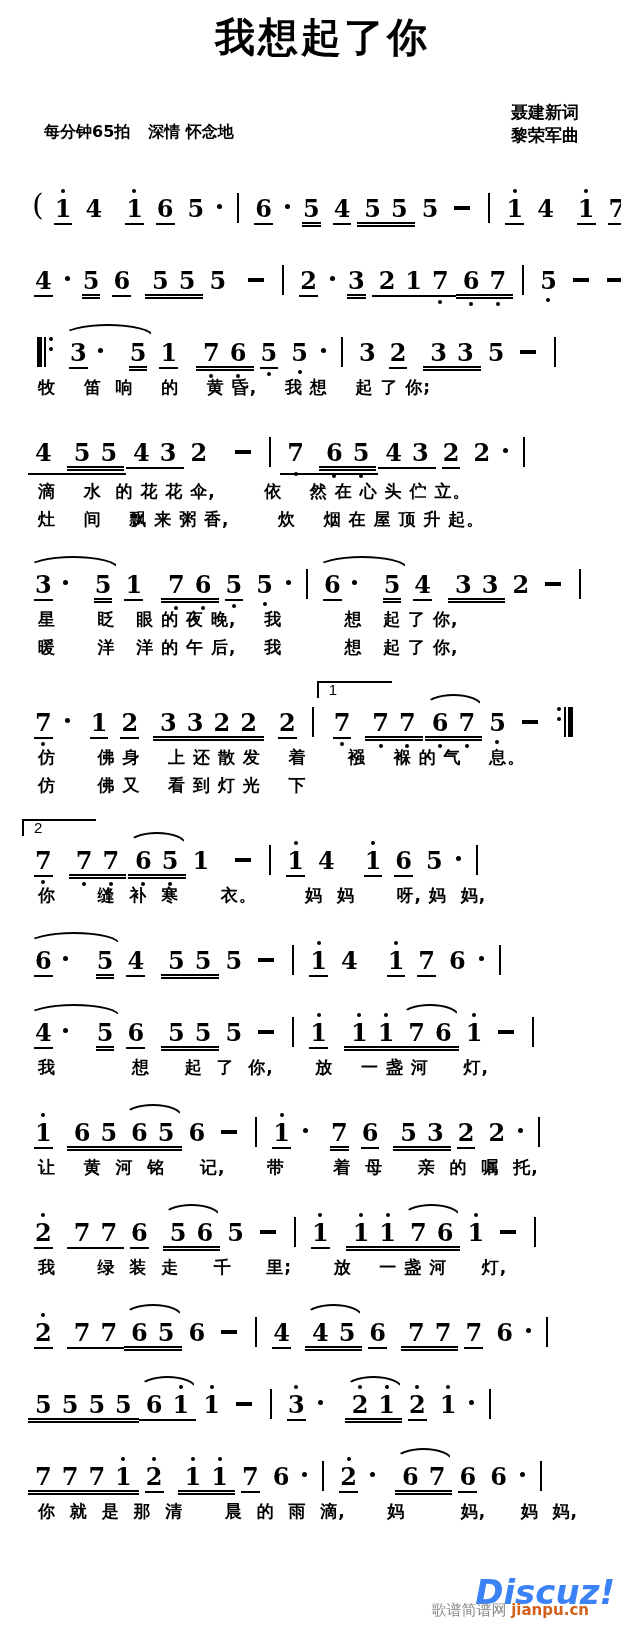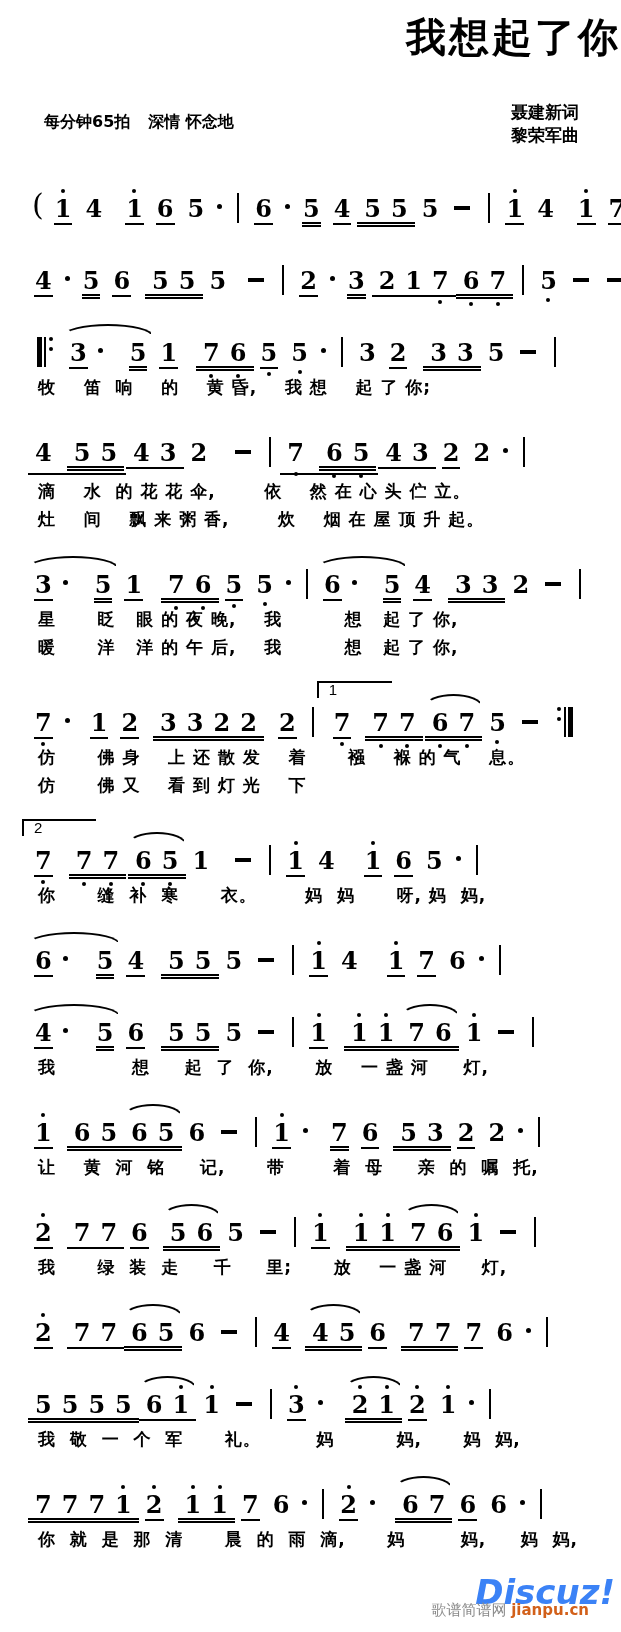--- a/index.html
+++ b/index.html
@@ -1,26 +1,26 @@
 <!DOCTYPE html>
 <html><head>
 <meta charset="utf-8">
 <style>
   html,body{margin:0;padding:0;background:#fff;}
   body{width:621px;font-family:"Liberation Sans",sans-serif;color:#000;}
   .sheet{position:relative;width:621px;height:1632px;background:#fff;overflow:hidden;}
 
-  .title{margin:10px 0 0 0;text-align:right;font-size:40px;font-weight:bold;
+  .title{margin:10px 0 0 0;text-align:center;font-size:40px;font-weight:bold;
          font-family:"DejaVu Sans",sans-serif;letter-spacing:3px;padding-left:24px;}
 
   .meta{display:flex;justify-content:space-between;align-items:flex-start;
         padding:0 42px 0 44px;margin-top:36px;}
   .key-time{font-size:22px;font-weight:bold;font-family:"DejaVu Sans",sans-serif;}
   .key-time .gap{display:inline-block;width:26px;}
-  .tempo-line{font-size:16px;font-weight:bold;margin-top:11px;font-family:"DejaVu Sans",sans-serif;}
+  .tempo-line{font-size:16px;font-weight:bold;margin-top:21px;font-family:"DejaVu Sans",sans-serif;}
   .tempo-line .gap{display:inline-block;width:18px;}
   .meta-right{font-size:17px;font-weight:bold;text-align:right;line-height:1.35;
               font-family:"DejaVu Sans",sans-serif;}
 
   #score{margin-top:18px;padding-left:28px;}
   .system{margin-bottom:10px;}
   .notes-row{padding-top:22px;white-space:nowrap;line-height:1;
              font-family:"DejaVu Serif",serif;font-weight:bold;font-size:24px;}
   .notes-row.has-volta{padding-top:32px;}
 
@@ -127,21 +127,20 @@
       </div>
       <div class="system">
         <div class="notes-row"><span class="note tok hi u1">2</span><span class="spacer tok" style="width: 8px;"></span><span class="grp tok u1"><span class="note tok">7</span><span class="note tok">7</span></span><span class="note tok u1">6</span><span class="spacer tok" style="width: 8px;"></span><span class="grp tok u2 slur"><span class="note tok">5</span><span class="note tok">6</span></span><span class="note tok">5</span><span class="dash tok"></span><span class="barwrap tok"><span class="bar "></span></span><span class="note tok hi u1">1</span><span class="spacer tok" style="width: 10px;"></span><span class="grp tok u2"><span class="note tok hi">1</span><span class="note tok hi">1</span></span><span class="grp tok u2 slur"><span class="note tok">7</span><span class="note tok">6</span></span><span class="note tok hi">1</span><span class="dash tok"></span><span class="barwrap tok"><span class="bar "></span></span></div>
         <div class="lyric">我      绿  装  走     千     里;      放    一 盏 河     灯,</div>
       </div>
       <div class="system">
         <div class="notes-row"><span class="note tok hi u1">2</span><span class="spacer tok" style="width: 8px;"></span><span class="grp tok u1"><span class="note tok">7</span><span class="note tok">7</span></span><span class="grp tok u2 slur"><span class="note tok">6</span><span class="note tok">5</span></span><span class="note tok">6</span><span class="dash tok"></span><span class="barwrap tok"><span class="bar "></span></span><span class="note tok u1">4</span><span class="spacer tok" style="width: 8px;"></span><span class="grp tok u2 slur"><span class="note tok">4</span><span class="note tok">5</span></span><span class="note tok u1">6</span><span class="spacer tok" style="width: 8px;"></span><span class="grp tok u2"><span class="note tok">7</span><span class="note tok">7</span></span><span class="note tok u1">7</span><span class="note tok">6</span><span class="adot tok"></span><span class="barwrap tok"><span class="bar "></span></span></div>
       </div>
       <div class="system">
         <div class="notes-row"><span class="grp tok u2"><span class="note tok">5</span><span class="note tok">5</span><span class="note tok">5</span><span class="note tok">5</span></span><span class="grp tok u1 slur"><span class="note tok">6</span><span class="note tok hi">1</span></span><span class="note tok hi">1</span><span class="dash tok"></span><span class="barwrap tok"><span class="bar "></span></span><span class="note tok hi u1">3</span><span class="adot tok"></span><span class="spacer tok" style="width: 16px;"></span><span class="grp tok u2 slur"><span class="note tok hi">2</span><span class="note tok hi">1</span></span><span class="note tok hi u1">2</span><span class="note tok hi">1</span><span class="adot tok"></span><span class="barwrap tok"><span class="bar "></span></span></div>
-        <div class="lyric">我  敬  一  个  军      礼。        妈         妈,      妈  妈,</div>
       </div>
       <div class="system">
         <div class="notes-row"><span class="grp tok u2"><span class="note tok">7</span><span class="note tok">7</span><span class="note tok">7</span><span class="note tok hi">1</span></span><span class="note tok hi u1">2</span><span class="spacer tok" style="width: 8px;"></span><span class="grp tok u2"><span class="note tok hi">1</span><span class="note tok hi">1</span></span><span class="note tok u1">7</span><span class="note tok">6</span><span class="adot tok"></span><span class="barwrap tok"><span class="bar "></span></span><span class="note tok hi u1">2</span><span class="adot tok"></span><span class="spacer tok" style="width: 14px;"></span><span class="grp tok u2 slur"><span class="note tok">6</span><span class="note tok">7</span></span><span class="note tok u1">6</span><span class="note tok">6</span><span class="adot tok"></span><span class="barwrap tok"><span class="bar "></span></span></div>
         <div class="lyric">你  就  是  那  清      晨  的  雨  滴,      妈        妈,     妈  妈,</div>
       </div>
     </div>
 
   <div class="wm-discuz">Discuz!</div>
   <div class="wm-site">
     <span>歌谱简谱网</span>

